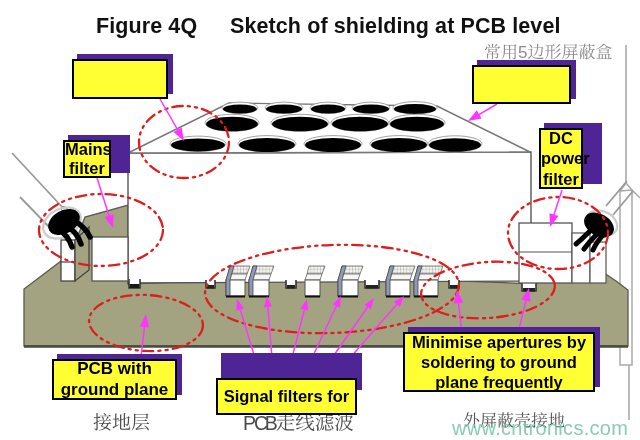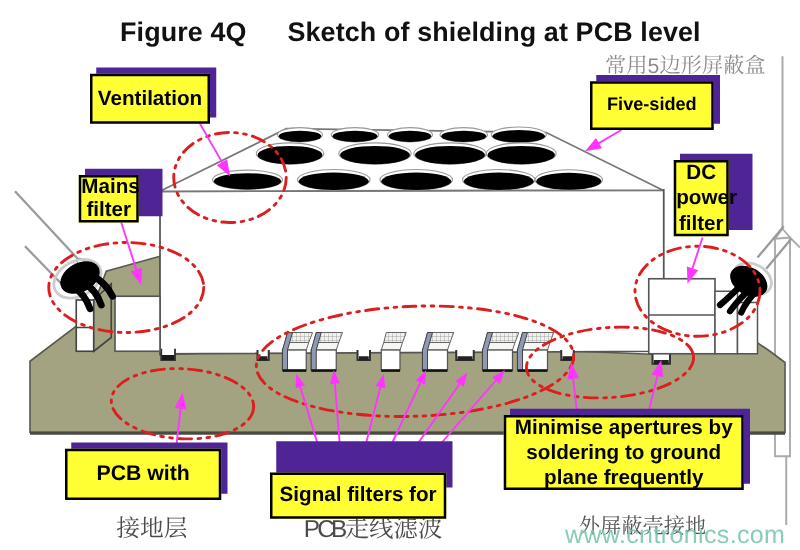--- a/index.html
+++ b/index.html
@@ -192,40 +192,39 @@
     <use href="#g6ce2" x="0" y="0" transform="translate(334.3,429.5) scale(0.0195,-0.0195)" fill="#4a4a4a"></use>
     <use href="#g5916" x="0" y="0" transform="translate(463.0,426.5) scale(0.0170,-0.0170)" fill="#555555"></use>
     <use href="#g5c4f" x="0" y="0" transform="translate(480.0,426.5) scale(0.0170,-0.0170)" fill="#555555"></use>
     <use href="#g853d" x="0" y="0" transform="translate(497.0,426.5) scale(0.0170,-0.0170)" fill="#555555"></use>
     <use href="#g58f3" x="0" y="0" transform="translate(514.0,426.5) scale(0.0170,-0.0170)" fill="#555555"></use>
     <use href="#g63a5" x="0" y="0" transform="translate(531.0,426.5) scale(0.0170,-0.0170)" fill="#555555"></use>
     <use href="#g5730" x="0" y="0" transform="translate(548.0,426.5) scale(0.0170,-0.0170)" fill="#555555"></use>
 </svg>
 <div class="shadow" style="left:77px;top:54px;width:96px;height:40px"></div>
 <div class="lbl" style="left:72px;top:59px;width:96px;height:40px;font-size:16.5px">
-    <div style="line-height:20.0px">Ventilation</div>
   </div>
 <div class="shadow" style="left:68px;top:135px;width:62px;height:38px"></div>
 <div class="lbl" style="left:63px;top:140px;width:48px;height:38px;font-size:16.5px">
     <div style="line-height:19.0px">Mains</div>
     <div style="line-height:19.0px">filter</div>
   </div>
 <div class="shadow" style="left:477px;top:60px;width:99px;height:39px"></div>
 <div class="lbl" style="left:472px;top:65px;width:99px;height:39px;font-size:14.5px">
-    <div style="line-height:19.5px">Five-sided</div>
   </div>
 <div class="shadow" style="left:544px;top:123px;width:58px;height:61px"></div>
 <div class="lbl" style="left:539px;top:128px;width:44px;height:61px;font-size:16.5px">
     <div style="line-height:20.3px">DC</div>
     <div style="line-height:20.3px">power</div>
     <div style="line-height:20.3px">filter</div>
   </div>
 <div class="shadow" style="left:57px;top:354px;width:125px;height:41px"></div>
 <div class="lbl" style="left:52px;top:359px;width:125px;height:41px;font-size:17px">
     <div style="line-height:20.5px">PCB with</div>
+    <div style="line-height:20.5px">ground plane</div>
   </div>
 <div class="shadow" style="left:221px;top:353px;width:141px;height:37px"></div>
 <div class="lbl" style="left:216px;top:378px;width:141px;height:37px;font-size:16.5px">
     <div style="line-height:18.5px">Signal filters for</div>
   </div>
 <div class="shadow" style="left:408px;top:327px;width:192px;height:60px"></div>
 <div class="lbl" style="left:403px;top:332px;width:192px;height:60px;font-size:16.5px">
     <div style="line-height:20.0px">Minimise apertures by</div>
     <div style="line-height:20.0px">soldering to ground</div>
     <div style="line-height:20.0px">plane frequently</div>

